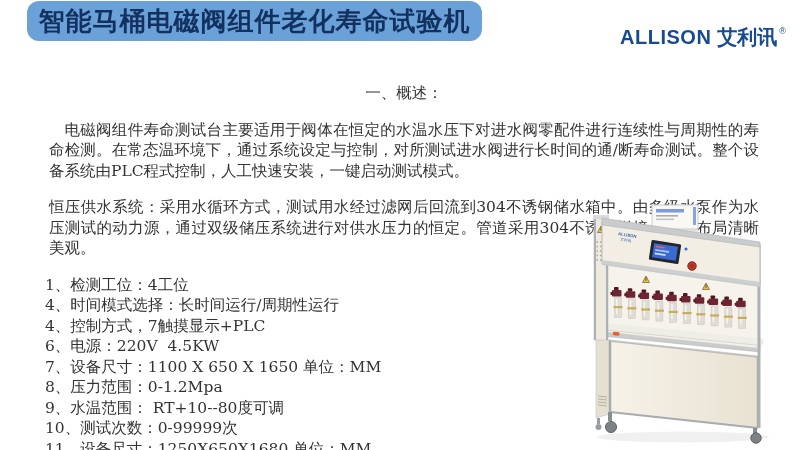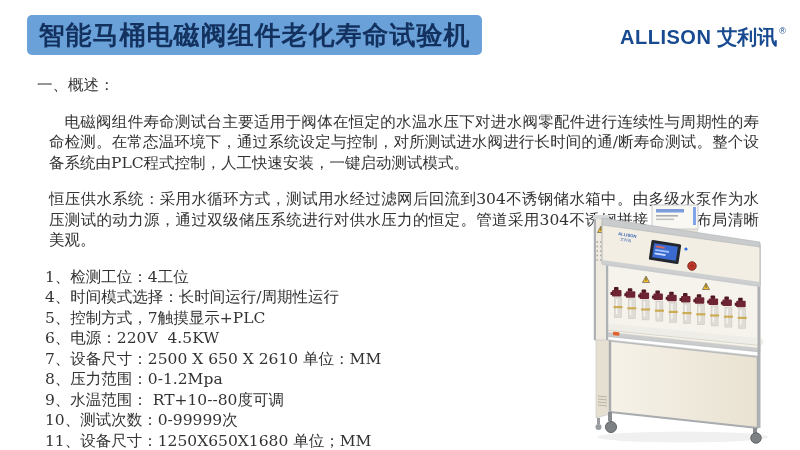--- a/index.html
+++ b/index.html
@@ -4,22 +4,22 @@
 <style>
   html,body{margin:0;padding:0;background:#e9e9e9;}
   .stage{
     position:relative;width:800px;height:450px;margin:0 auto;
     background:#ffffff;overflow:hidden;
     font-family:"DejaVu Serif","Liberation Serif",serif;
     color:#333;
   }
   
   .title-bar{
-    position:absolute;left:27px;top:15px;width:455px;height:40px;
-    background:#6BA1D9;border-radius:5px;
+    position:absolute;left:27px;top:1px;width:455px;height:40px;
+    background:#6BA1D9;border-radius:12px;
     display:flex;align-items:center;justify-content:center;
   }
   .title-bar .title{
     font-size:26px;font-weight:bold;color:#12315E;letter-spacing:1px;
     font-family:"DejaVu Serif","Liberation Serif",serif;white-space:nowrap;
   }
   .brand{
     position:absolute;right:14px;top:24px;height:22px;
     display:flex;align-items:baseline;color:#174A90;white-space:nowrap;
   }
@@ -33,21 +33,21 @@
   }
   .brand .reg{
     font-family:"Liberation Sans",sans-serif;
     font-size:9px;vertical-align:super;position:relative;top:-10px;margin-left:2px;
   }
   
   .doc{
     position:absolute;left:33px;top:71px;width:742px;
     font-size:15.5px;line-height:20.5px;color:#333;
   }
-  .doc .heading{margin:4px;}
+  .doc .heading{margin:12px;text-align:center;}
   .doc p.para{
     margin:16px;text-align:justify;word-break:break-all;
   }
   .doc p.para.indent{text-indent:1em;}
   .spec-list{margin:12px;}
   .spec-item{white-space:pre-wrap;}
   
   .machine{
     position:absolute;left:588px;top:200px;width:205px;height:245px;
   }
@@ -68,23 +68,23 @@
     <span class="reg">®</span>
   </div>
 
   <div class="doc">
     <div class="heading">一、概述：</div>
     <p class="para indent">电磁阀组件寿命测试台主要适用于阀体在恒定的水温水压下对进水阀零配件进行连续性与周期性的寿命检测。在常态温环境下，通过系统设定与控制，对所测试进水阀进行长时间的通/断寿命测试。整个设备系统由PLC程式控制，人工快速安装，一键启动测试模式。</p>
     <p class="para">恒压供水系统：采用水循环方式，测试用水经过滤网后回流到304不诱钢储水箱中。由多级水泵作为水压测试的动力源，通过双级储压系统进行对供水压力的恒定。管道采用304不诱钢拼接，管路布局清晰美观。</p>
     <div class="spec-list">
         <div class="spec-item">1、检测工位：4工位</div>
         <div class="spec-item">4、时间模式选择：长时间运行/周期性运行</div>
-        <div class="spec-item">5、控制方式，7触摸显示+PLC</div>
+        <div class="spec-item">4、控制方式，7触摸显示+PLC</div>
         <div class="spec-item">6、电源：220V  4.5KW</div>
-        <div class="spec-item">7、设备尺寸：2500 X 650 X 2610 单位：MM</div>
+        <div class="spec-item">7、设备尺寸：1100 X 650 X 1650 单位：MM</div>
         <div class="spec-item">8、压力范围：0-1.2Mpa</div>
         <div class="spec-item">9、水温范围： RT+10--80度可调</div>
         <div class="spec-item">10、测试次数：0-99999次</div>
         <div class="spec-item">11、设备尺寸：1250X650X1680 单位；MM</div>
       </div>
   </div>
 
   <div class="machine">
     <svg viewBox="0 0 205 245" xmlns="http://www.w3.org/2000/svg">
       <defs>

